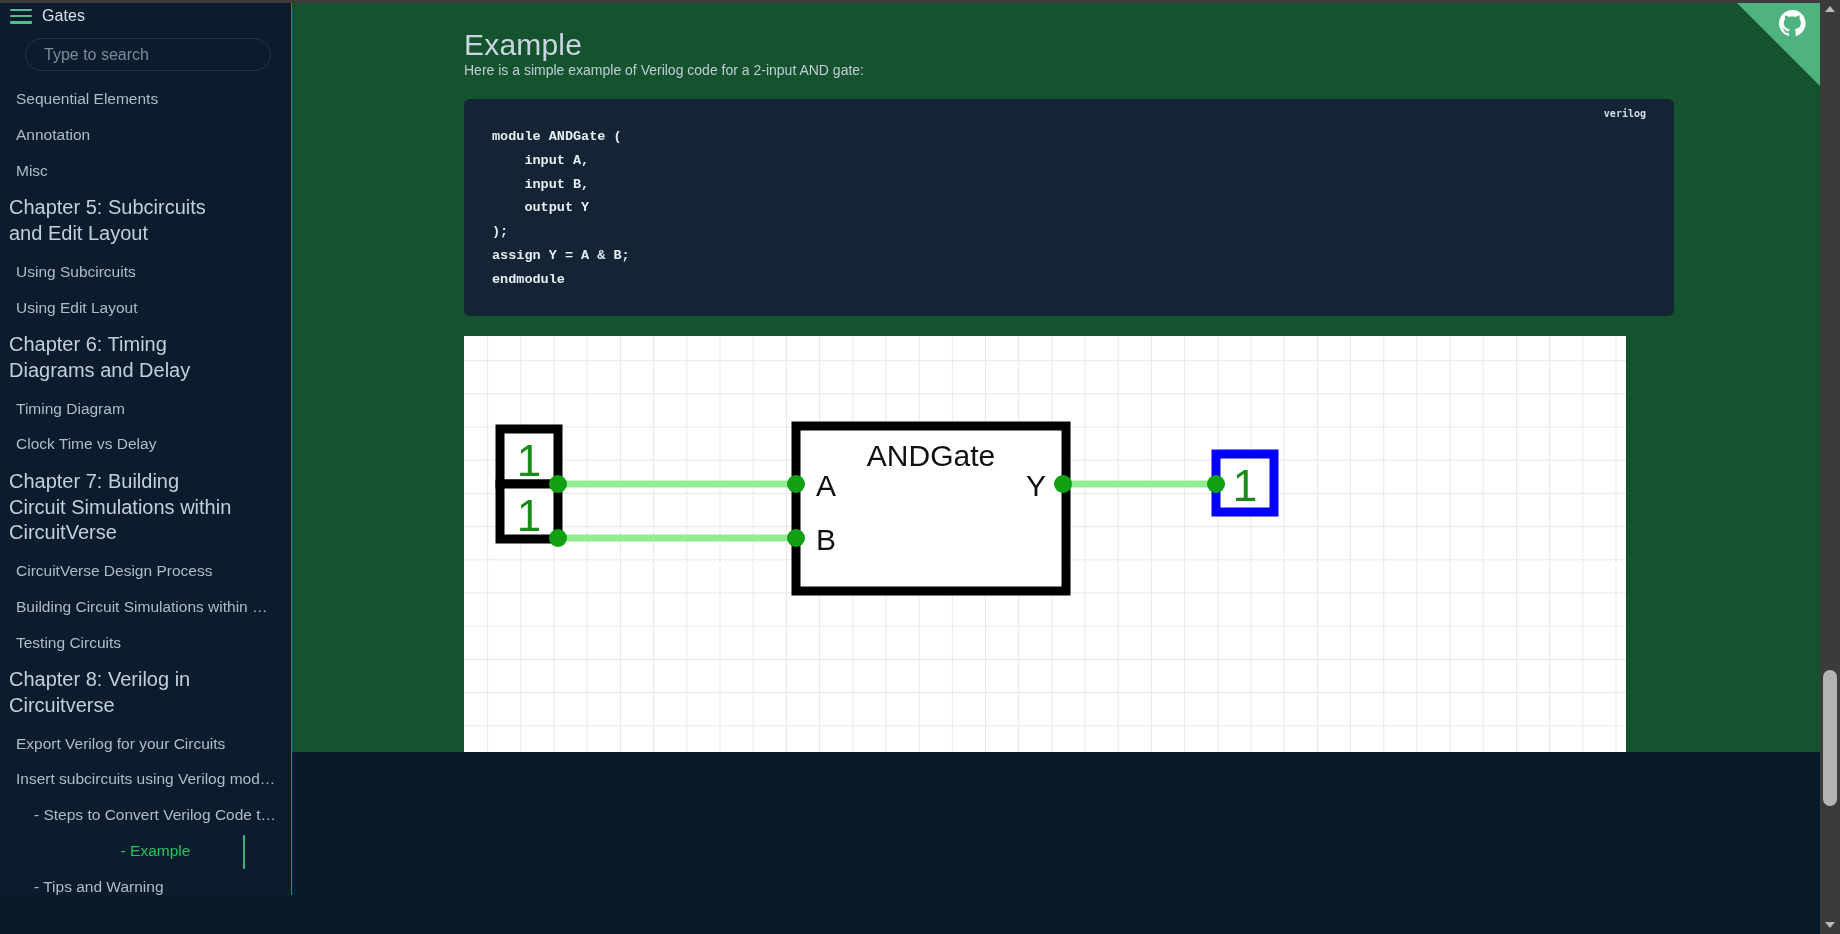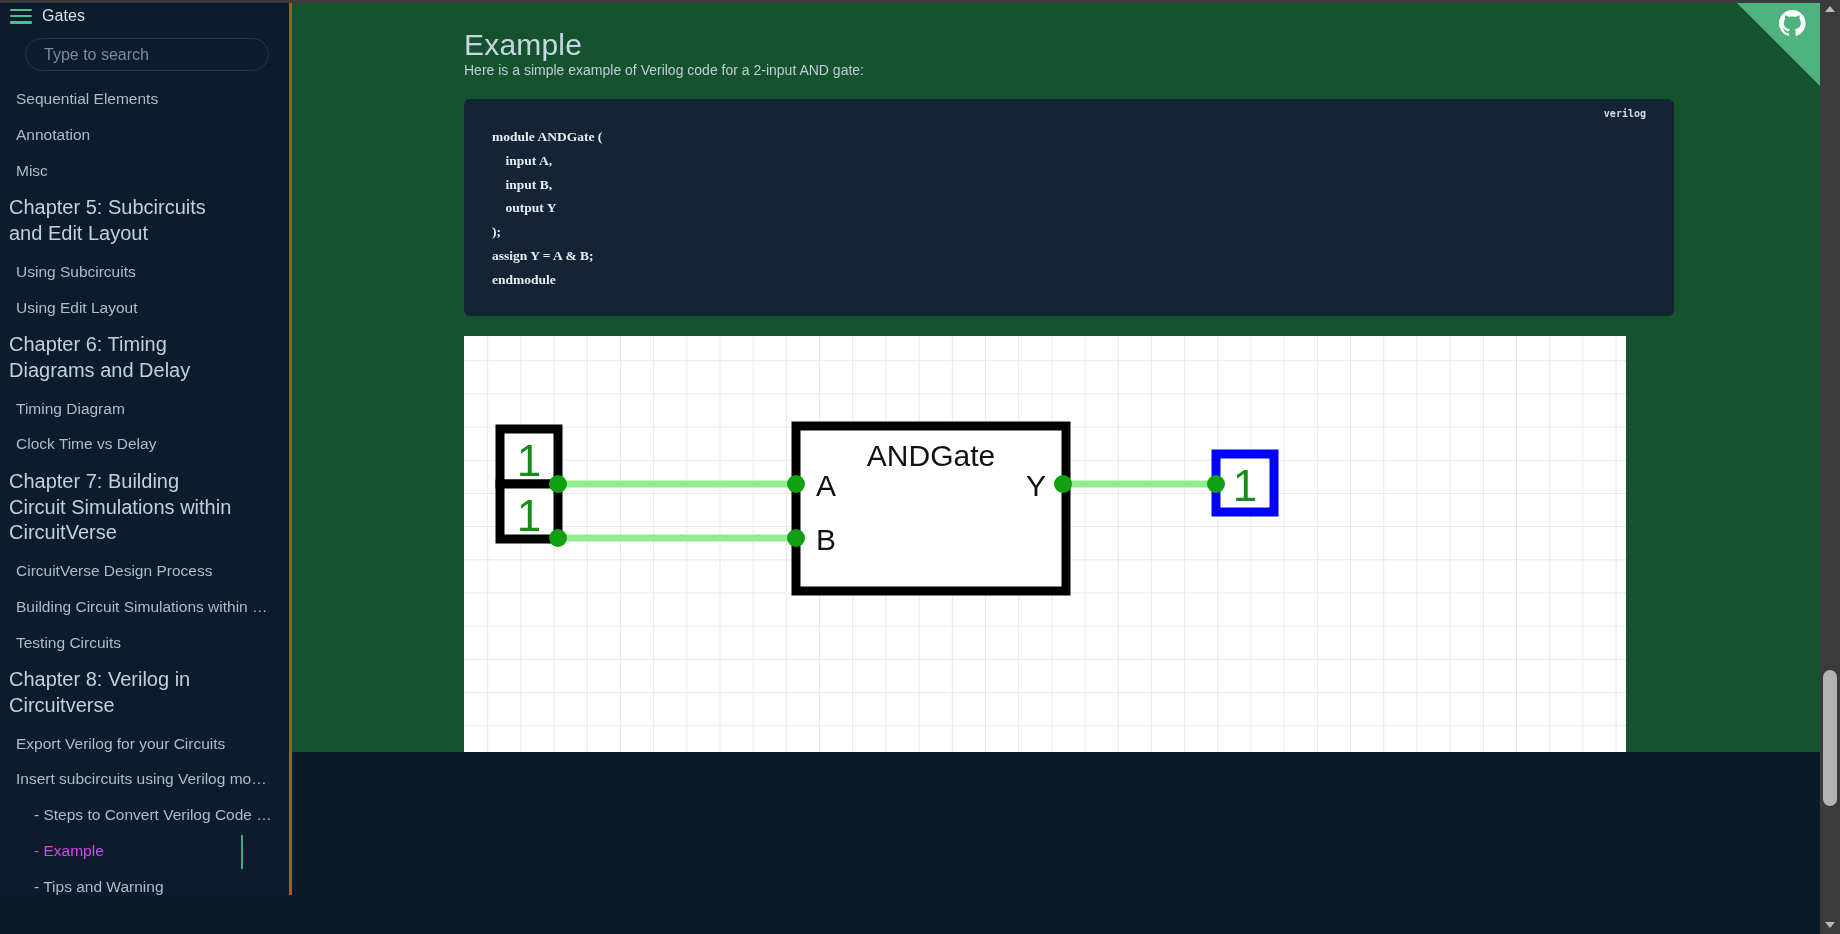--- a/index.html
+++ b/index.html
@@ -9,21 +9,21 @@
     background: #0b1a28;
     font-family: "Liberation Sans", sans-serif;
   }
   #app { position: relative; width: 1840px; height: 934px; background: #0b1a28; display: flex; }
 
   
   .sidebar {
     position: relative;
     width: 292px; height: 895px;
     background: #0c1c2c;
-    border-right: 3px solid #a16207;
+    border-right: 1px solid #a16207;
     overflow: hidden;
     flex: 0 0 292px;
   }
   .sidebar-header {
     display: flex; align-items: center; gap: 10px;
     padding: 6px 0 4px 10px;
     height: 30px;
   }
   .hamburger { width: 22px; height: 15px; display: flex; flex-direction: column; justify-content: space-between; cursor: pointer; }
   .hamburger span { display: block; height: 2.5px; background: #4fc08d; border-radius: 1px; }
@@ -51,21 +51,21 @@
     padding: 8px 14px 8px 0;
     cursor: pointer;
     position: relative;
     white-space: nowrap;
     overflow: hidden;
     text-overflow: ellipsis;
   }
   .nav-item.lvl-chapter { font-size: 20px; color: #c3d0dc; padding-left: 9px; white-space: normal; padding-top: 7px; padding-bottom: 7px; padding-right: 52px; }
   .nav-item.lvl-1 { padding-left: 16px; }
   .nav-item.lvl-2 { padding-left: 34px; }
-  .nav-item.active { color: #d946ef; }
+  .nav-item.active { color: #22c55e; text-align: center; }
   .nav-item.active::after {
     content: ""; position: absolute; right: 46px; top: 2px;
     width: 2px; height: 34px; background: #3eaf7c;
   }
 
   
   .main {
     position: relative;
     flex: 1 1 auto;
     height: 752px;
@@ -99,21 +99,21 @@
   }
   .code-lang {
     position: absolute;
     top: 9px; right: 28px;
     color: #d4dde6;
     font-family: "DejaVu Sans Mono", monospace;
     font-size: 10px;
     font-weight: bold;
   }
   .code-pre {
-    font-family: Liberation Serif, serif;
+    font-family: Liberation Mono, monospace;
     font-size: 13.5px;
     line-height: 23.8px;
     color: #e6edf3;
     padding-left: 28px;
     white-space: pre;
     font-weight: bold;
   }
 
   
   .canvas-wrap {

